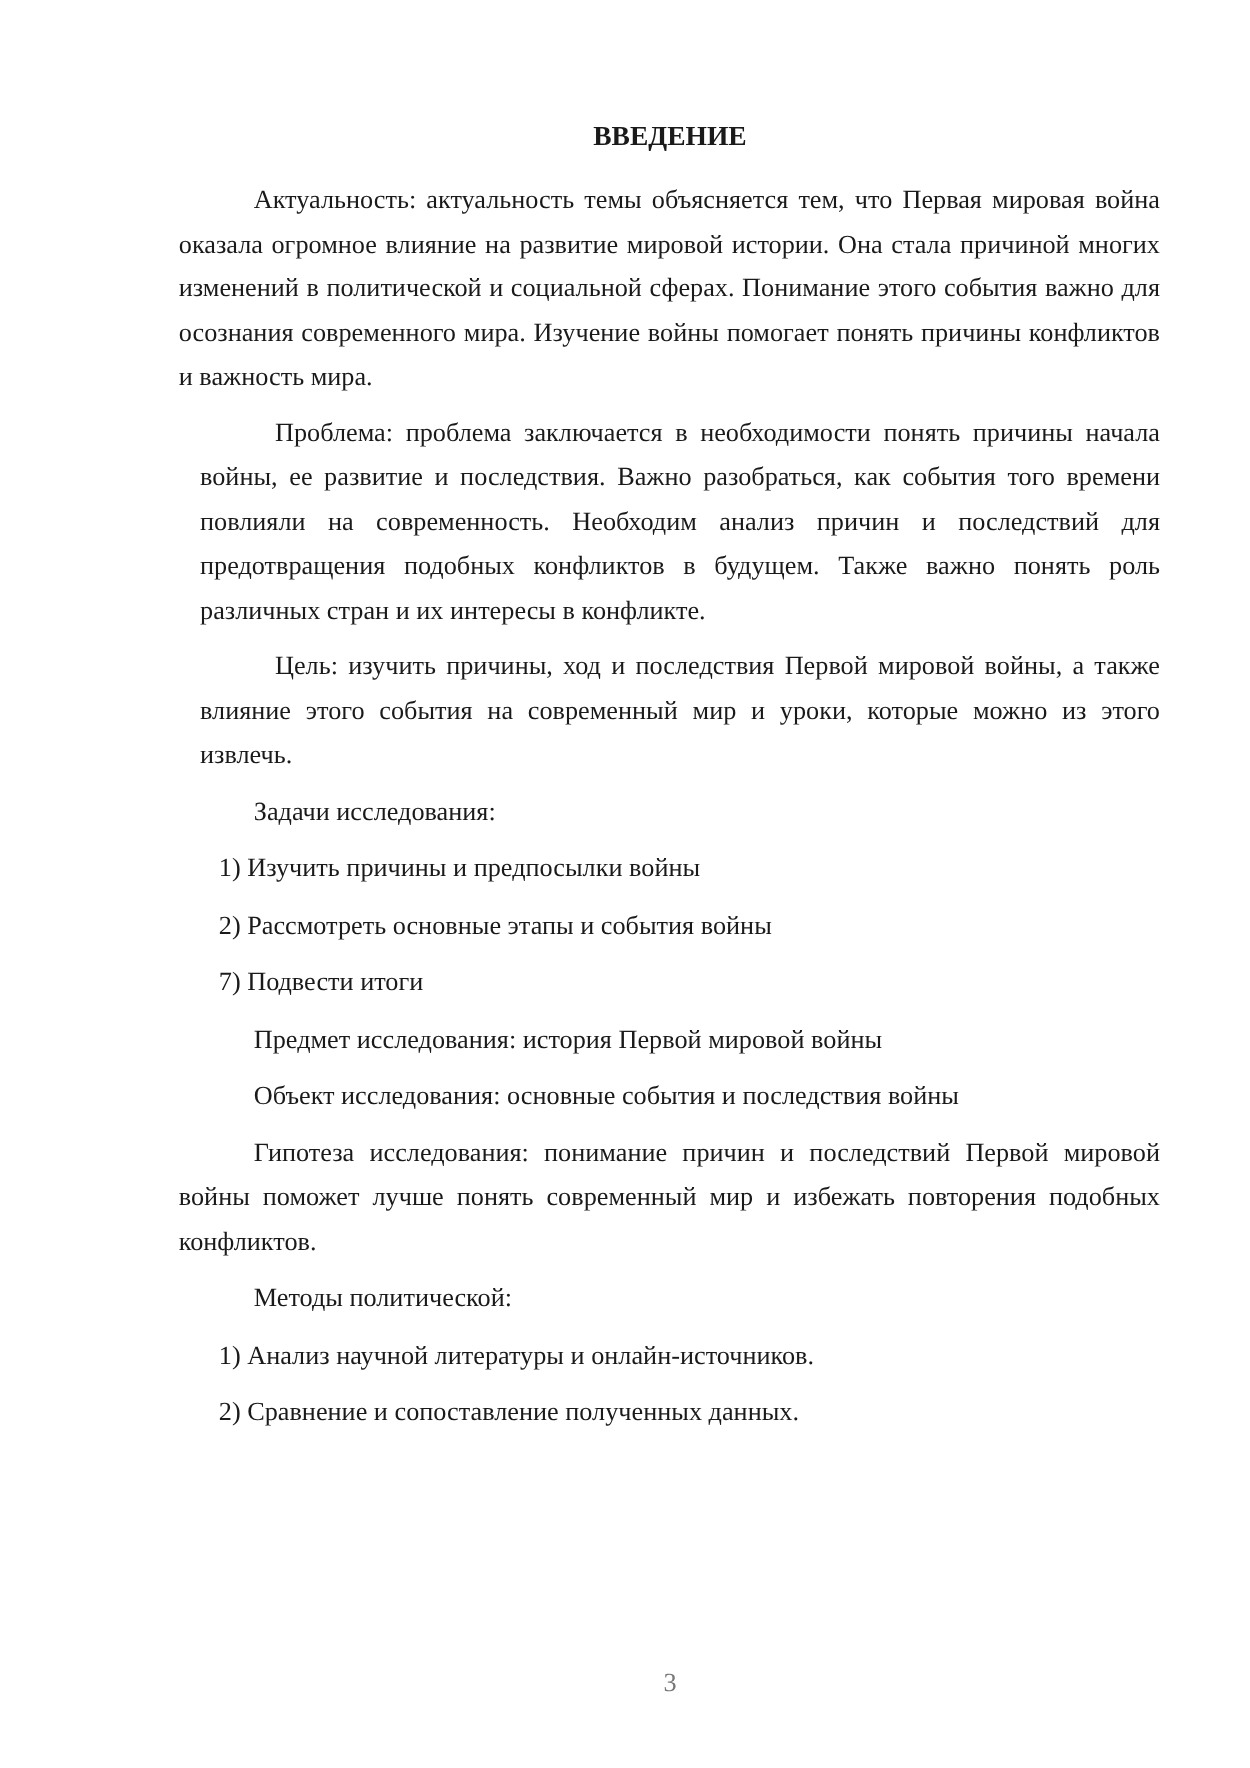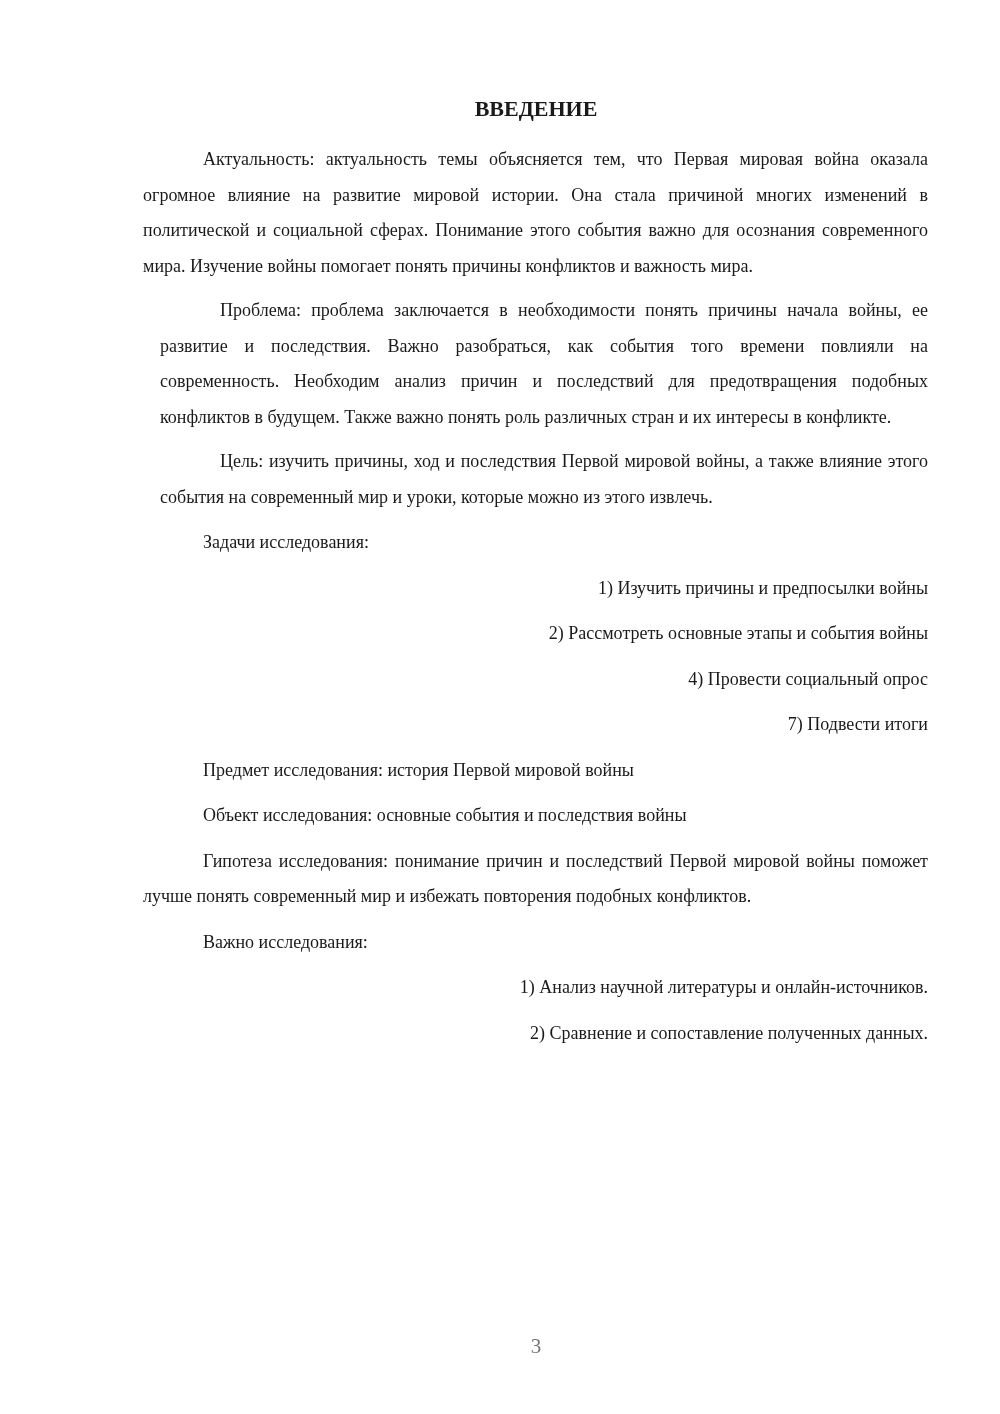--- a/index.html
+++ b/index.html
@@ -30,37 +30,36 @@
       text-align: center;
       font-weight: bold;
       font-size: 22px;
       letter-spacing: 0px;
     }
     .content {
       position: absolute;
       left: 143px;
       top: 142px;
       width: 785px;
-      font-size: 18px;
+      font-size: 21px;
       line-height: 35.5px;
     }
     .para {
       margin: 0;
       text-align: justify;
       text-indent: 60px;
     }
     .para.gap { margin-top: 9px; margin-left: 17px; }
     .line-indent {
       margin: 0;
       padding-left: 60px;
     }
     .list-item {
       margin: 0;
       padding-left: 32px;
-      text-align: right;
     }
     .spaced { margin-top: 10px; font-family: Liberation Serif, serif; }
     .page-number {
       position: absolute;
       top: 1334px;
       left: 0;
       width: 1072px;
       text-align: center;
       font-size: 21px;
       color: #777777;
@@ -74,29 +73,28 @@
 
   <div class="content">
     <p class="para">Актуальность: актуальность темы объясняется тем, что Первая мировая война оказала огромное влияние на развитие мировой истории. Она стала причиной многих изменений в политической и социальной сферах. Понимание этого события важно для осознания современного мира. Изучение войны помогает понять причины конфликтов и важность мира.</p>
     <p class="para gap">Проблема: проблема заключается в необходимости понять причины начала войны, ее развитие и последствия. Важно разобраться, как события того времени повлияли на современность. Необходим анализ причин и последствий для предотвращения подобных конфликтов в будущем. Также важно понять роль различных стран и их интересы в конфликте.</p>
     <p class="para gap">Цель: изучить причины, ход и последствия Первой мировой войны, а также влияние этого события на современный мир и уроки, которые можно из этого извлечь.</p>
 
     <p class="line-indent spaced">Задачи исследования:</p>
     <div>
       <p class="list-item spaced">1) Изучить причины и предпосылки войны</p>
       <p class="list-item spaced">2) Рассмотреть основные этапы и события войны</p>
-      <p class="list-item spaced">4) Провести социальный опрос</p>
       <p class="list-item spaced">7) Подвести итоги</p>
     </div>
 
     <p class="line-indent spaced">Предмет исследования: история Первой мировой войны</p>
     <p class="line-indent spaced">Объект исследования: основные события и последствия войны</p>
     <p class="para spaced">Гипотеза исследования: понимание причин и последствий Первой мировой войны поможет лучше понять современный мир и избежать повторения подобных конфликтов.</p>
 
-    <p class="line-indent spaced">Важно исследования:</p>
+    <p class="line-indent spaced">Методы политической:</p>
     <div>
       <p class="list-item spaced">1) Анализ научной литературы и онлайн-источников.</p>
       <p class="list-item spaced">2) Сравнение и сопоставление полученных данных.</p>
     </div>
   </div>
 
   <div class="page-number">3</div>
 </div>
 
 </body></html>

